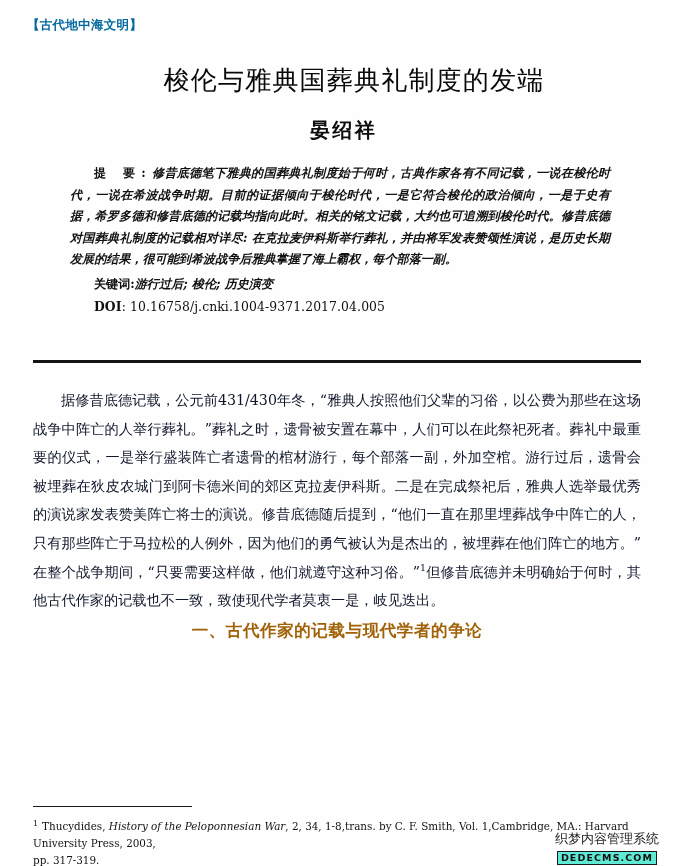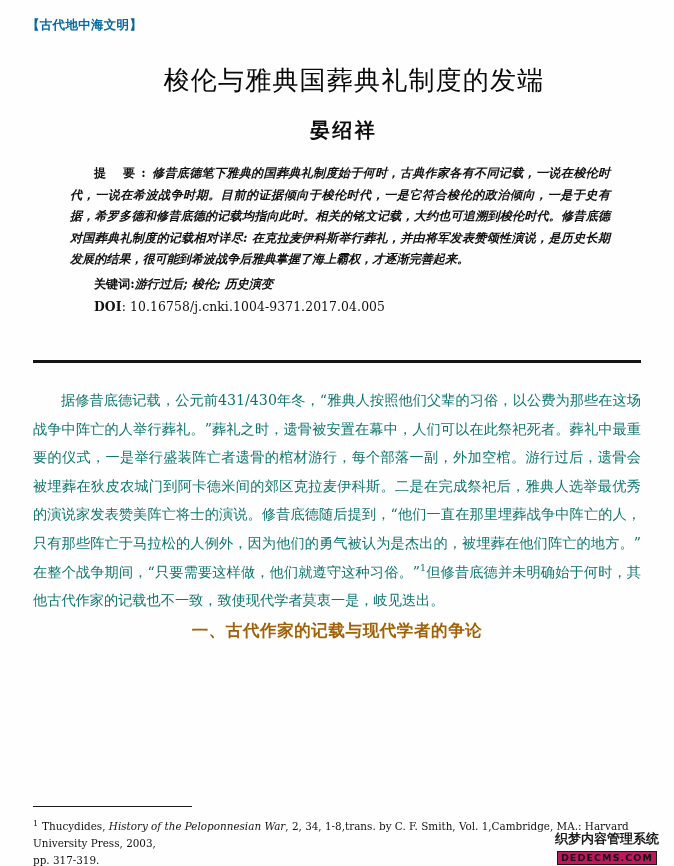--- a/index.html
+++ b/index.html
@@ -134,21 +134,21 @@
   
   .body-text {
     position: absolute;
     left: 33px;
     width: 608px;
     font-family: "DejaVu Serif", "Liberation Serif", serif;
     font-size: 14.2px;
     line-height: 28.6px;
     text-align: justify;
     text-justify: inter-ideograph;
-    color: #0f766e;
+    color: #0f172a;
   }
 
   .body-text p {
     margin: 0;
     text-indent: 28px;
   }
 
   #para-one {
     top: 386px;
   }
@@ -219,56 +219,56 @@
     position: absolute;
     left: 548px;
     top: 831px;
     width: 118px;
     text-align: center;
     user-select: none;
   }
 
   .wm-cn {
     font-family: "DejaVu Sans", "Liberation Sans", sans-serif;
-    font-weight: 700;
+    font-weight: 400;
     font-size: 13px;
     letter-spacing: 0px;
     color: #1c1c1c;
     line-height: 15px;
     white-space: nowrap;
   }
 
   .wm-en {
     display: inline-block;
     margin-top: 2px;
     padding: 1px 3px;
     border: 1.5px solid #191919;
     font-family: "DejaVu Sans", "Liberation Sans", sans-serif;
     font-weight: 700;
     font-size: 9.5px;
     letter-spacing: 1.1px;
     color: #111;
     line-height: 10px;
-    background: #be185d;
+    background: #5eead4;
     white-space: nowrap;
   }
 </style>
 </head>
 <body>
 
 <div class="page">
 
   <div class="running-head">【古代地中海文明】</div>
 
   <h1 class="article-title">梭伦与雅典国葬典礼制度的发端</h1>
 
   <div class="author">晏绍祥</div>
 
   <div class="abstract-block">
-    <p class="abs-body"><span class="abs-label">提 要:</span><span>修昔底德笔下雅典的国葬典礼制度始于何时，古典作家各有不同记载，一说在梭伦时代，一说在希波战争时期。目前的证据倾向于梭伦时代，一是它符合梭伦的政治倾向，一是于史有据，希罗多德和修昔底德的记载均指向此时。相关的铭文记载，大约也可追溯到梭伦时代。修昔底德对国葬典礼制度的记载相对详尽: 在克拉麦伊科斯举行葬礼，并由将军发表赞颂性演说，是历史长期发展的结果，很可能到希波战争后雅典掌握了海上霸权，才逐渐完善起来。</span></p>
+    <p class="abs-body"><span class="abs-label">提 要:</span><span>修昔底德笔下雅典的国葬典礼制度始于何时，古典作家各有不同记载，一说在梭伦时代，一说在希波战争时期。目前的证据倾向于梭伦时代，一是它符合梭伦的政治倾向，一是于史有据，希罗多德和修昔底德的记载均指向此时。相关的铭文记载，大约也可追溯到梭伦时代。修昔底德对国葬典礼制度的记载相对详尽: 在克拉麦伊科斯举行葬礼，并由将军发表赞颂性演说，是历史长期发展的结果，很可能到希波战争后雅典掌握了海上霸权，每个部落一副。</span></p>
     <p class="kw-line"><span class="kw-label">关键词:</span><span>游行过后; 梭伦; 历史演变</span></p>
   </div>
 
   <div class="doi-line"><span class="doi-label">DOI</span><span>: 10.16758/j.cnki.1004-9371.2017.04.005</span></div>
 
   <div class="thick-rule"></div>
 
   <div class="body-text" id="para-one">
     <p><span>据修昔底德记载，公元前431/430年冬，“雅典人按照他们父辈的习俗，以公费为那些在这场战争中阵亡的人举行葬礼。”葬礼之时，遗骨被安置在幕中，人们可以在此祭祀死者。葬礼中最重要的仪式，一是举行盛装阵亡者遗骨的棺材游行，每个部落一副，外加空棺。游行过后，遗骨会被埋葬在狄皮农城门到阿卡德米间的郊区克拉麦伊科斯。二是在完成祭祀后，雅典人选举最优秀的演说家发表赞美阵亡将士的演说。修昔底德随后提到，“他们一直在那里埋葬战争中阵亡的人，只有那些阵亡于马拉松的人例外，因为他们的勇气被认为是杰出的，被埋葬在他们阵亡的地方。”在整个战争期间，“只要需要这样做，他们就遵守这种习俗。”</span><sup class="fn-ref">1</sup><span>但修昔底德并未明确始于何时，其他古代作家的记载也不一致，致使现代学者莫衷一是，岐见迭出。</span></p>
   </div>

